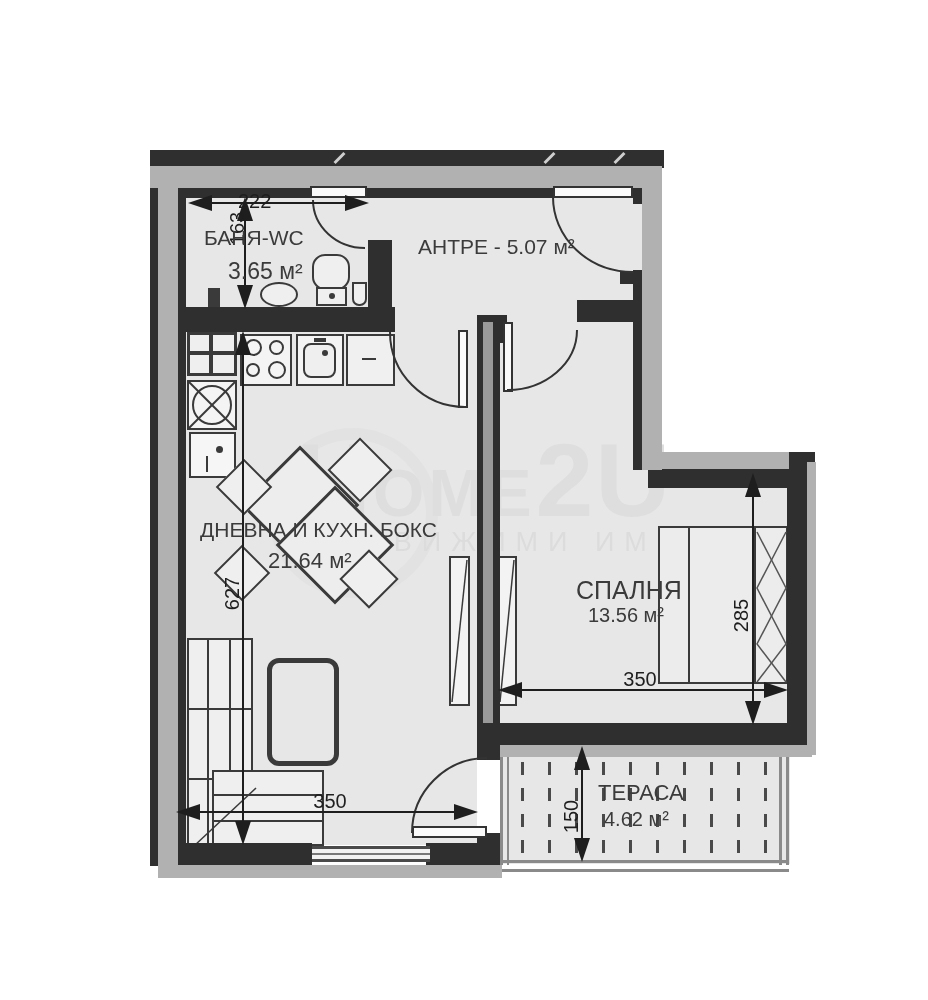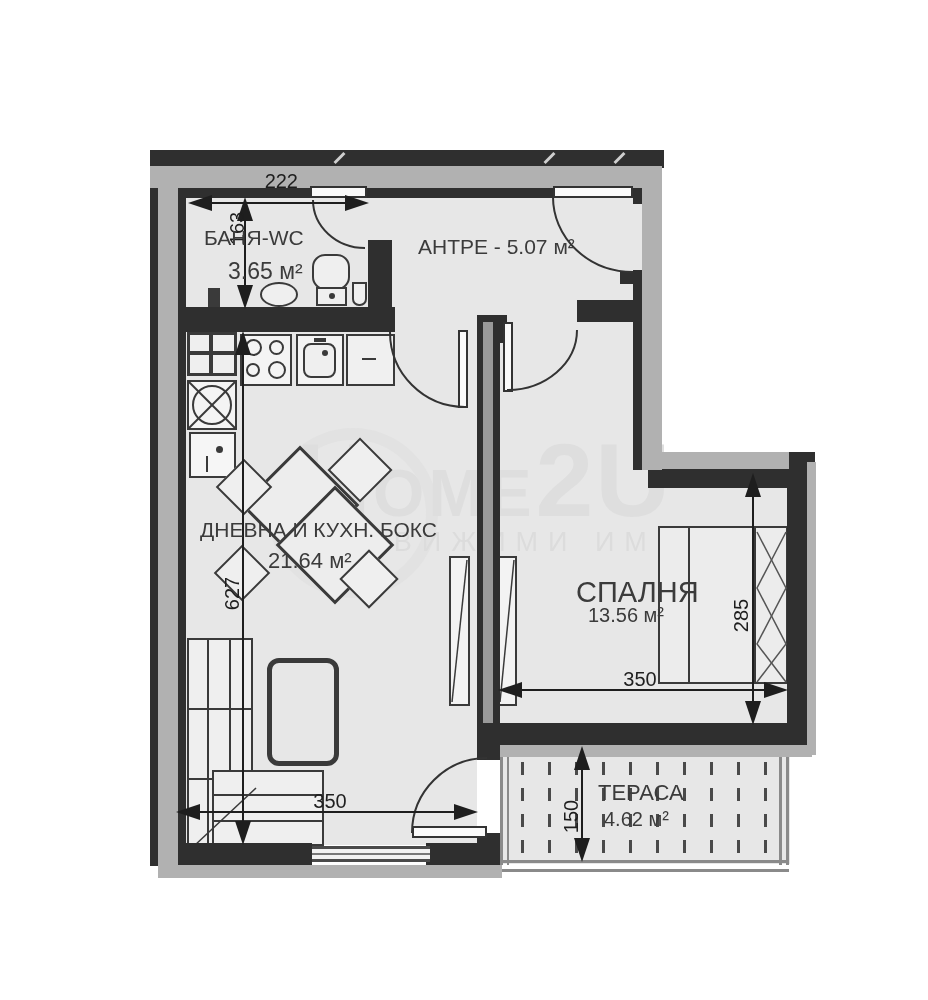--- a/index.html
+++ b/index.html
@@ -202,31 +202,31 @@
 
     <line x1="192" y1="203" x2="365" y2="203" stroke="#1e1e1e" stroke-width="2" marker-start="url(#arw)" marker-end="url(#arw)"></line>
     <line x1="245" y1="201" x2="245" y2="305" stroke="#1e1e1e" stroke-width="2" marker-start="url(#arw)" marker-end="url(#arw)"></line>
     <line x1="243" y1="335" x2="243" y2="841" stroke="#1e1e1e" stroke-width="2" marker-start="url(#arw)" marker-end="url(#arw)"></line>
     <line x1="753" y1="477" x2="753" y2="721" stroke="#1e1e1e" stroke-width="2" marker-start="url(#arw)" marker-end="url(#arw)"></line>
     <line x1="502" y1="690" x2="784" y2="690" stroke="#1e1e1e" stroke-width="2" marker-start="url(#arw)" marker-end="url(#arw)"></line>
     <line x1="180" y1="812" x2="474" y2="812" stroke="#1e1e1e" stroke-width="2" marker-start="url(#arw)" marker-end="url(#arw)"></line>
     <line x1="582" y1="750" x2="582" y2="858" stroke="#1e1e1e" stroke-width="2" marker-start="url(#arw)" marker-end="url(#arw)"></line>
   </svg>
 
-  <div class="dim" style="left:238px;top:170px;width:60px;text-align:right">222</div>
+  <div class="dim" style="left:238px;top:190px;width:60px;text-align:left">222</div>
   <div class="dim vdim" style="left:212px;top:217px;width:50px;text-align:center">163</div>
   <div class="dim vdim" style="left:207px;top:582px;width:50px;text-align:center">627</div>
   <div class="dim vdim" style="left:716px;top:604px;width:50px;text-align:center">285</div>
   <div class="dim" style="left:610px;top:668px;width:60px;text-align:center">350</div>
   <div class="dim" style="left:300px;top:790px;width:60px;text-align:center">350</div>
   <div class="dim vdim" style="left:546px;top:805px;width:50px;text-align:center">150</div>
 
   <div class="lbl" style="left:204px;top:226px;font-size:21px">БАНЯ-WC</div>
   <div class="lbl" style="left:228px;top:258px;font-size:23px">3.65 м²</div>
   <div class="lbl" style="left:418px;top:235px;font-size:21px">АНТРЕ - 5.07 м²</div>
   <div class="lbl" style="left:200px;top:518px;font-size:21px">ДНЕВНА И КУХН. БОКС</div>
   <div class="lbl" style="left:268px;top:548px;font-size:22px">21.64 м²</div>
-  <div class="lbl" style="left:576px;top:576px;font-size:29px">СПАЛНЯ</div>
+  <div class="lbl" style="left:576px;top:576px;font-size:25px">СПАЛНЯ</div>
   <div class="lbl" style="left:588px;top:604px;font-size:20px">13.56 м²</div>
   <div class="lbl" style="left:598px;top:780px;font-size:22px">ТЕРАСА</div>
   <div class="lbl" style="left:604px;top:808px;font-size:20px">4.62 м²</div>
 
 </div>
 
 </body></html>

